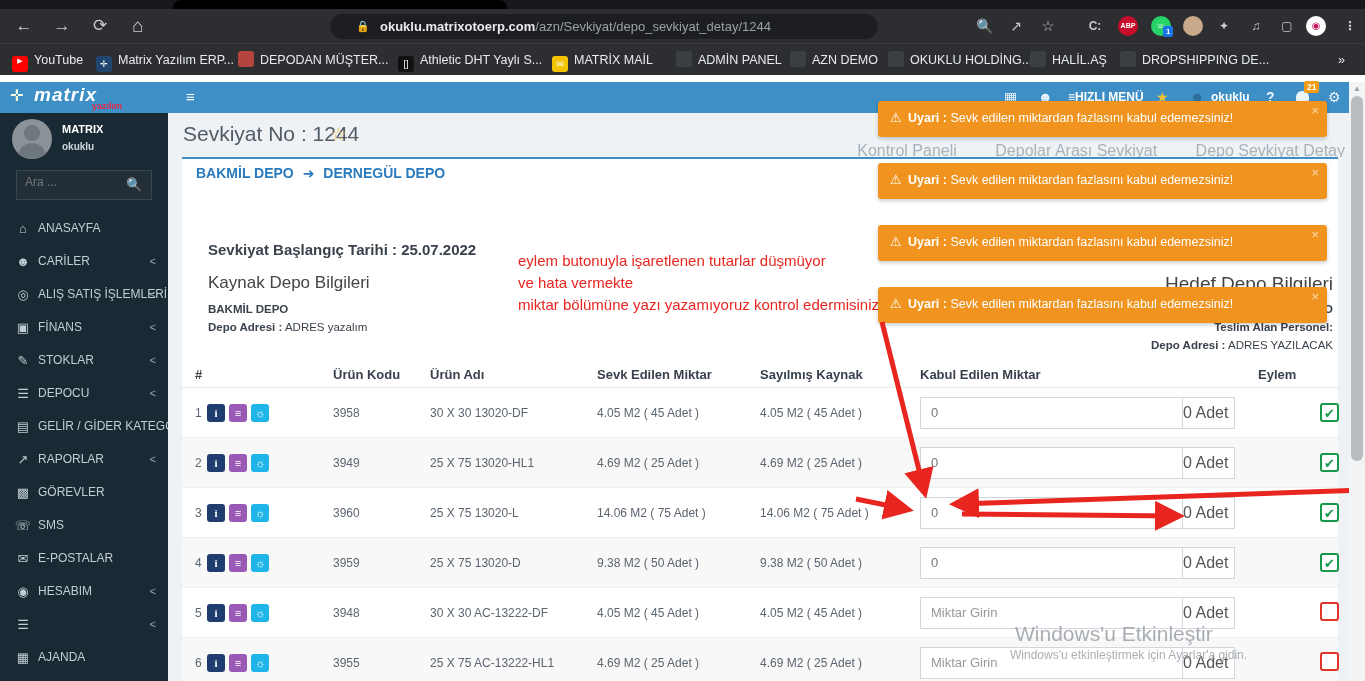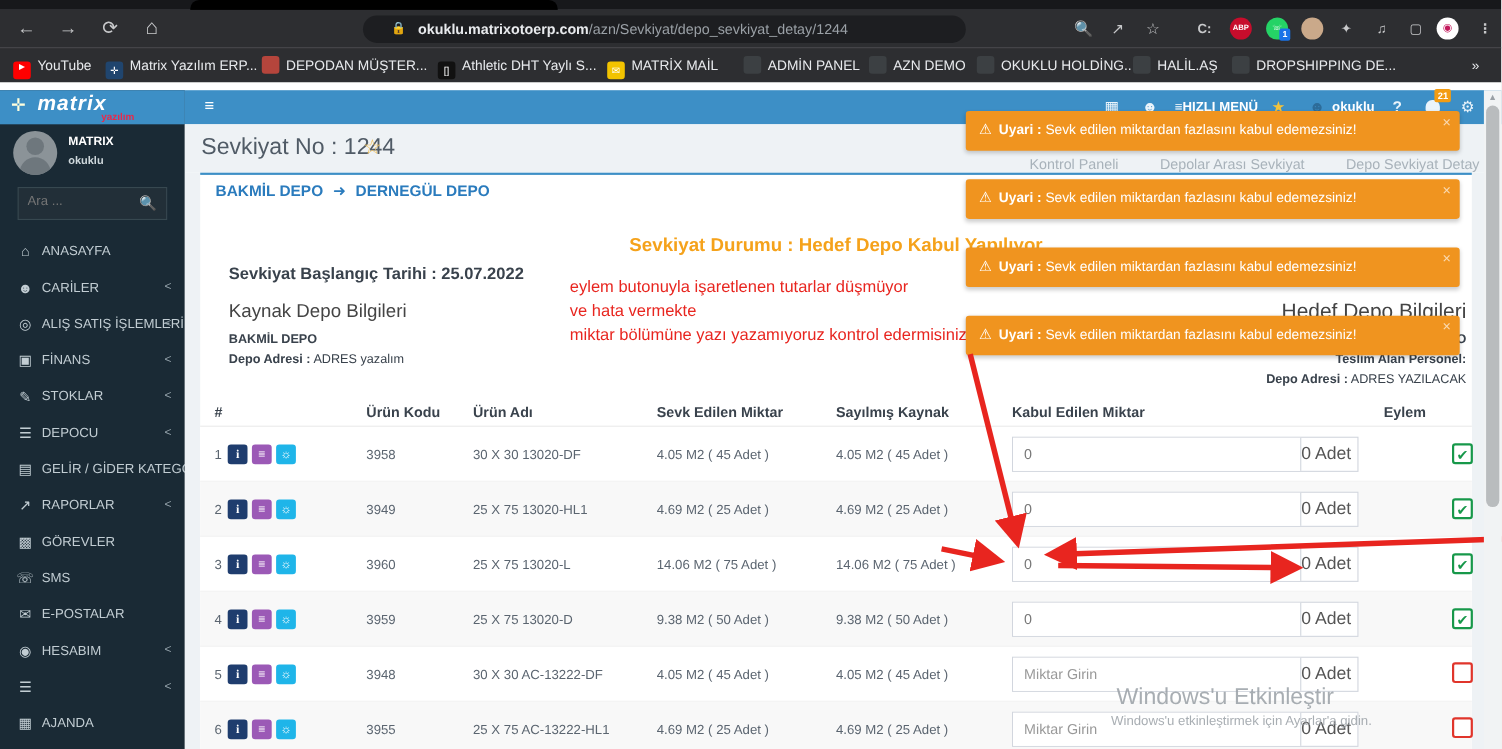--- a/index.html
+++ b/index.html
@@ -55,21 +55,21 @@
   .ab-ic { position:absolute; top:7px; font-size:14px; color:#eaf4fb; }
   .quickmenu { position:absolute; left:900px; top:8px; font-size:12px; font-weight:bold; }
   .ab-star { color:#f3c33c; }
   .ab-user { position:absolute; left:1043px; top:8px; font-size:12px; font-weight:bold; color:#fff; }
   .bell { position:absolute; left:1128px; top:9px; width:13px; height:10px; background:#eaf4fb; border-radius:6px 6px 1px 1px; }
   .bell::after { content:""; position:absolute; left:4px; bottom:-3px; width:5px; height:3px; border-radius:50%; background:#eaf4fb; }
   .badge { position:absolute; left:1136px; top:-1px; background:#f39c12; color:#fff; font-size:8.5px; font-weight:bold; padding:1px 3px; border-radius:2px; }
   .titlebar { position:absolute; left:168px; top:113px; width:1197px; height:44px; background:#eef2f5; }
   .ptitle { position:absolute; left:15px; top:9px; font-size:21px; color:#50holder5b66; color:#505b66; }
   .tstar { position:absolute; left:162px; top:10px; font-size:19px; color:#f0c05a; }
-  .breadcrumb { position:absolute; right:20px; top:29px; font-size:13px; color:#a8b2ba; white-space:nowrap;text-align:center; }
+  .breadcrumb { position:absolute; right:20px; top:29px; font-size:16px; color:#a8b2ba; white-space:nowrap;text-align:center; }
   .breadcrumb .bc-sep { margin:0 10px; color:#c3cbd1; }
 
   
   .pagebg { position:absolute; left:168px; top:157px; width:1197px; height:524px; background:#eef2f5; }
   .card { position:absolute; left:182px; top:157px; width:1156px; height:524px; background:#fff; border-top:2px solid #3d8fc6; }
   .route { position:absolute; left:196px; top:165px; font-size:14px; font-weight:bold; color:#2a7bbd; }
   .route .rarrow { margin:0 5px; }
   .status { position:absolute; left:182px; top:213px; width:1156px; text-align:center; font-size:17px; font-weight:bold; color:#f5a21b; }
   .startdate { position:absolute; left:208px; top:241px; font-size:15px; font-weight:bold; color:#39424c; }
   .annot { position:absolute; left:518px; top:250px; font-size:15px; color:#e8251f; line-height:22px; }
@@ -256,21 +256,20 @@
   </div>
 
   
   <div class="pagebg"></div>
   <div class="card"></div>
   <div class="route">
     <span>BAKMİL DEPO</span>
     <span class="rarrow">➜</span>
     <span>DERNEGÜL DEPO</span>
   </div>
-  <div class="status">Sevkiyat Durumu : Hedef Depo Kabul Yapılıyor</div>
   <div class="startdate">Sevkiyat Başlangıç Tarihi : 25.07.2022</div>
   <div class="annot" id="annot-mount">
       <div>eylem butonuyla işaretlenen tutarlar düşmüyor</div>
       <div>ve hata vermekte</div>
       <div>miktar bölümüne yazı yazamıyoruz kontrol edermisiniz</div>
     </div>
   <div class="kheading">Kaynak Depo Bilgileri</div>
   <div class="kinfo">
     <div><b>BAKMİL DEPO</b></div>
     <div><b>Depo Adresi :</b> <span>ADRES yazalım</span></div>

